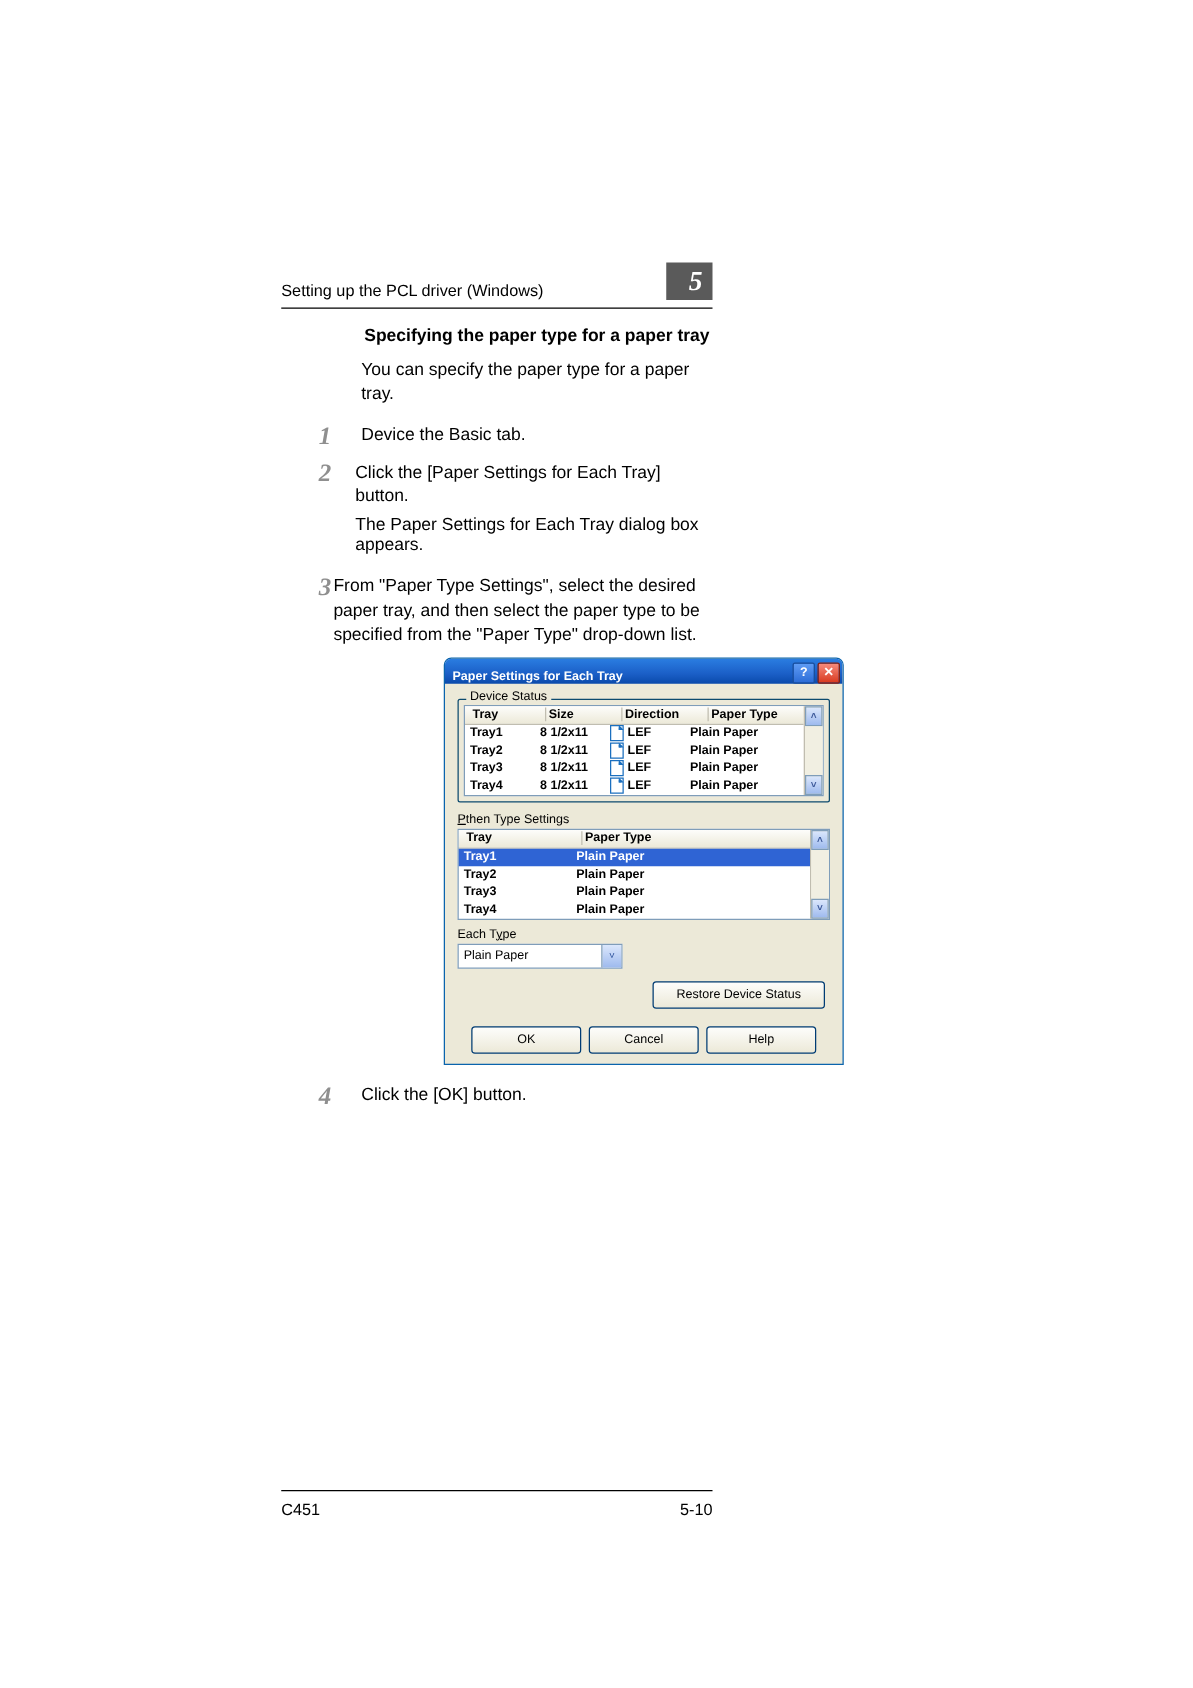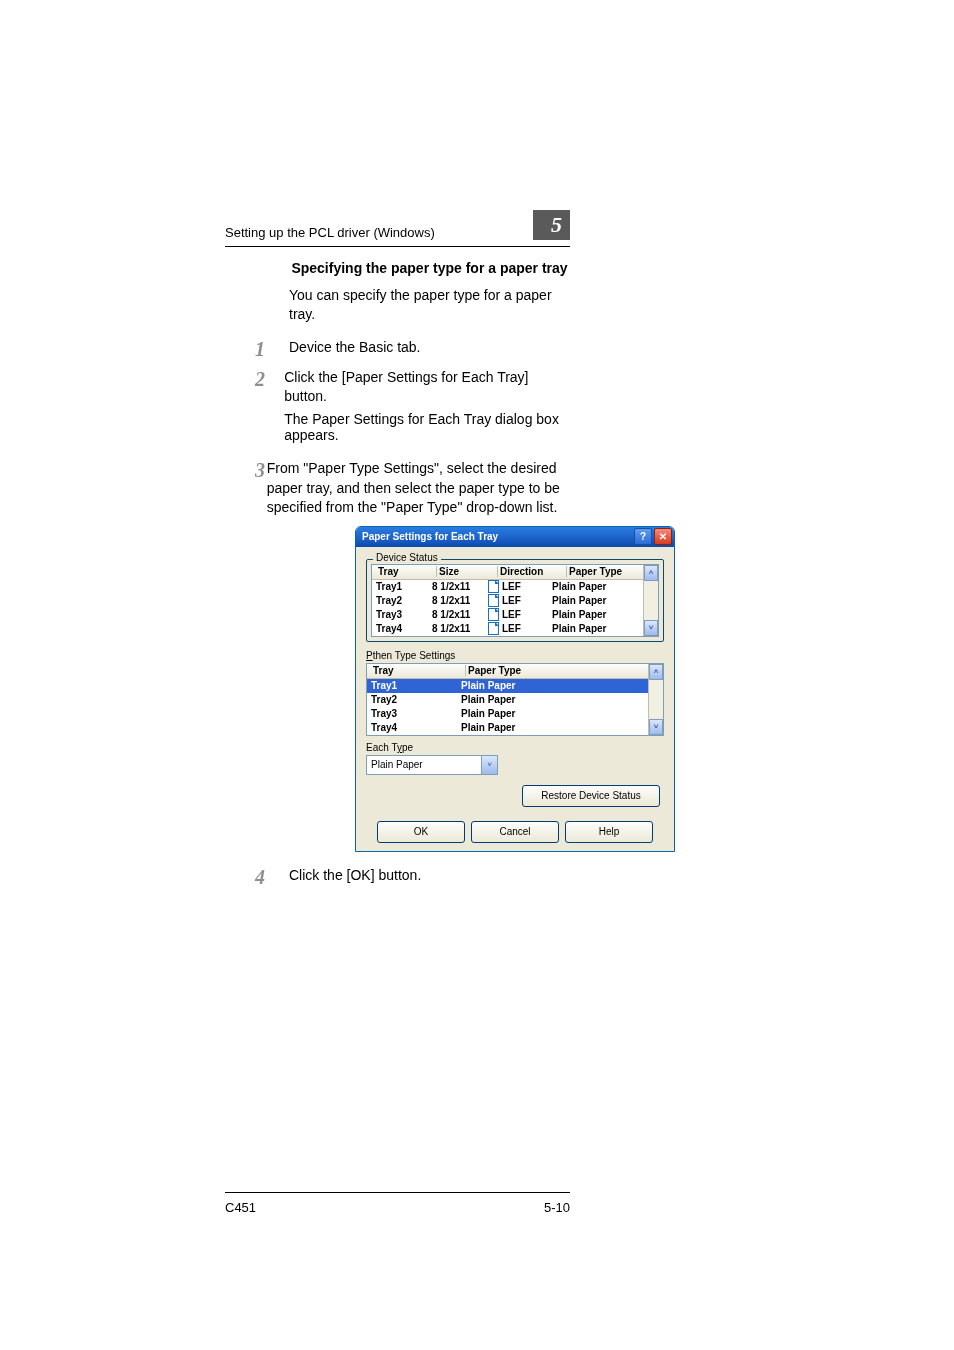--- a/index.html
+++ b/index.html
@@ -96,21 +96,21 @@
     font-family: Tahoma, Geneva, sans-serif;
     font-size: 10px;
     color:#000;
     border-radius: 6px 6px 0 0;
     overflow:hidden;
   }
   .titlebar {
     height: 20px;
     background: linear-gradient(to bottom, #2a7de1 0%, #1b5fc7 60%, #0a4aab 100%);
     display:flex;
-    align-items:center;
+    align-items:flex-end;
     padding: 0 2px 0 6px;
     color:#fff;
     font-weight:bold;
     font-size:10px;
   }
   .tb-title { flex:1; }
   .tb-btn {
     width:16px; height:15px;
     margin-left:2px;
     border-radius:2px;

